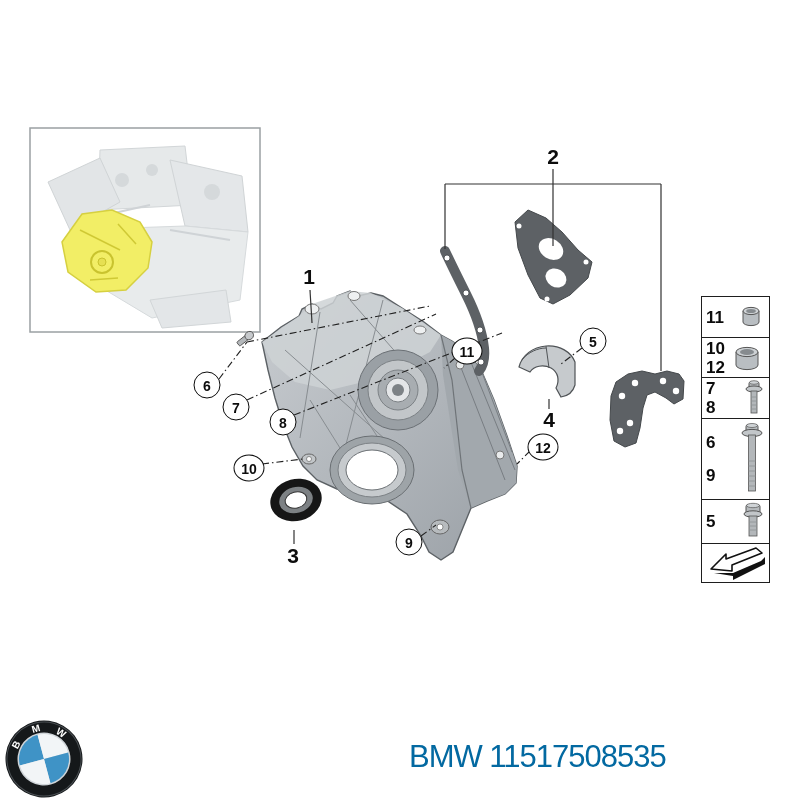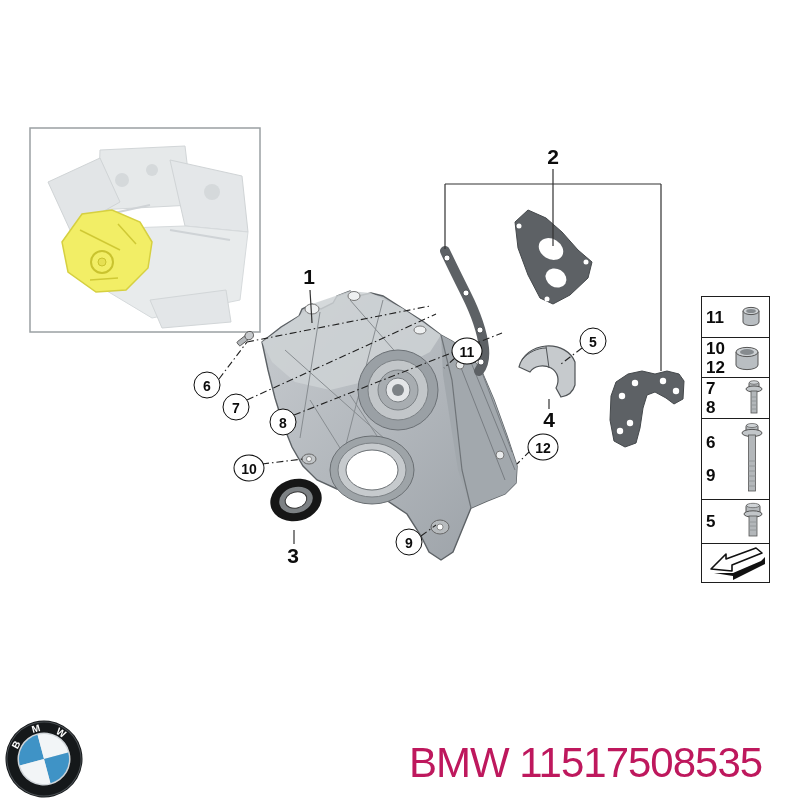--- a/index.html
+++ b/index.html
@@ -22,21 +22,21 @@
   .sidebar{position:absolute;left:701px;top:296px;width:69px;height:287px;
            border:1.6px solid #1e1e1e;box-sizing:border-box;background:#fff;z-index:4;}
   .srow{display:flex;align-items:center;border-bottom:1.6px solid #1e1e1e;
         box-sizing:border-box;overflow:hidden;}
   .srow:last-child{border-bottom:none;}
   .lblcol{display:flex;flex-direction:column;justify-content:center;
           padding-left:4px;font-weight:bold;font-size:17px;line-height:19px;color:#0c0c0c;}
   .iconcol{margin-left:auto;margin-right:5px;display:flex;align-items:center;}
 
   
-  .partnum{position:absolute;left:409px;top:739px;font-size:42px;color:#be185d;
+  .partnum{position:absolute;left:409px;top:739px;font-size:31px;color:#0369a1;
            letter-spacing:-1px;white-space:nowrap;z-index:5;}
   .logo{position:absolute;left:3px;top:719px;z-index:5;}
 </style>
 </head>
 <body>
 
 <div id="canvas">
 
   <svg class="abs" style="left:0;top:0" width="800" height="800" viewBox="0 0 800 800">
     <defs>

